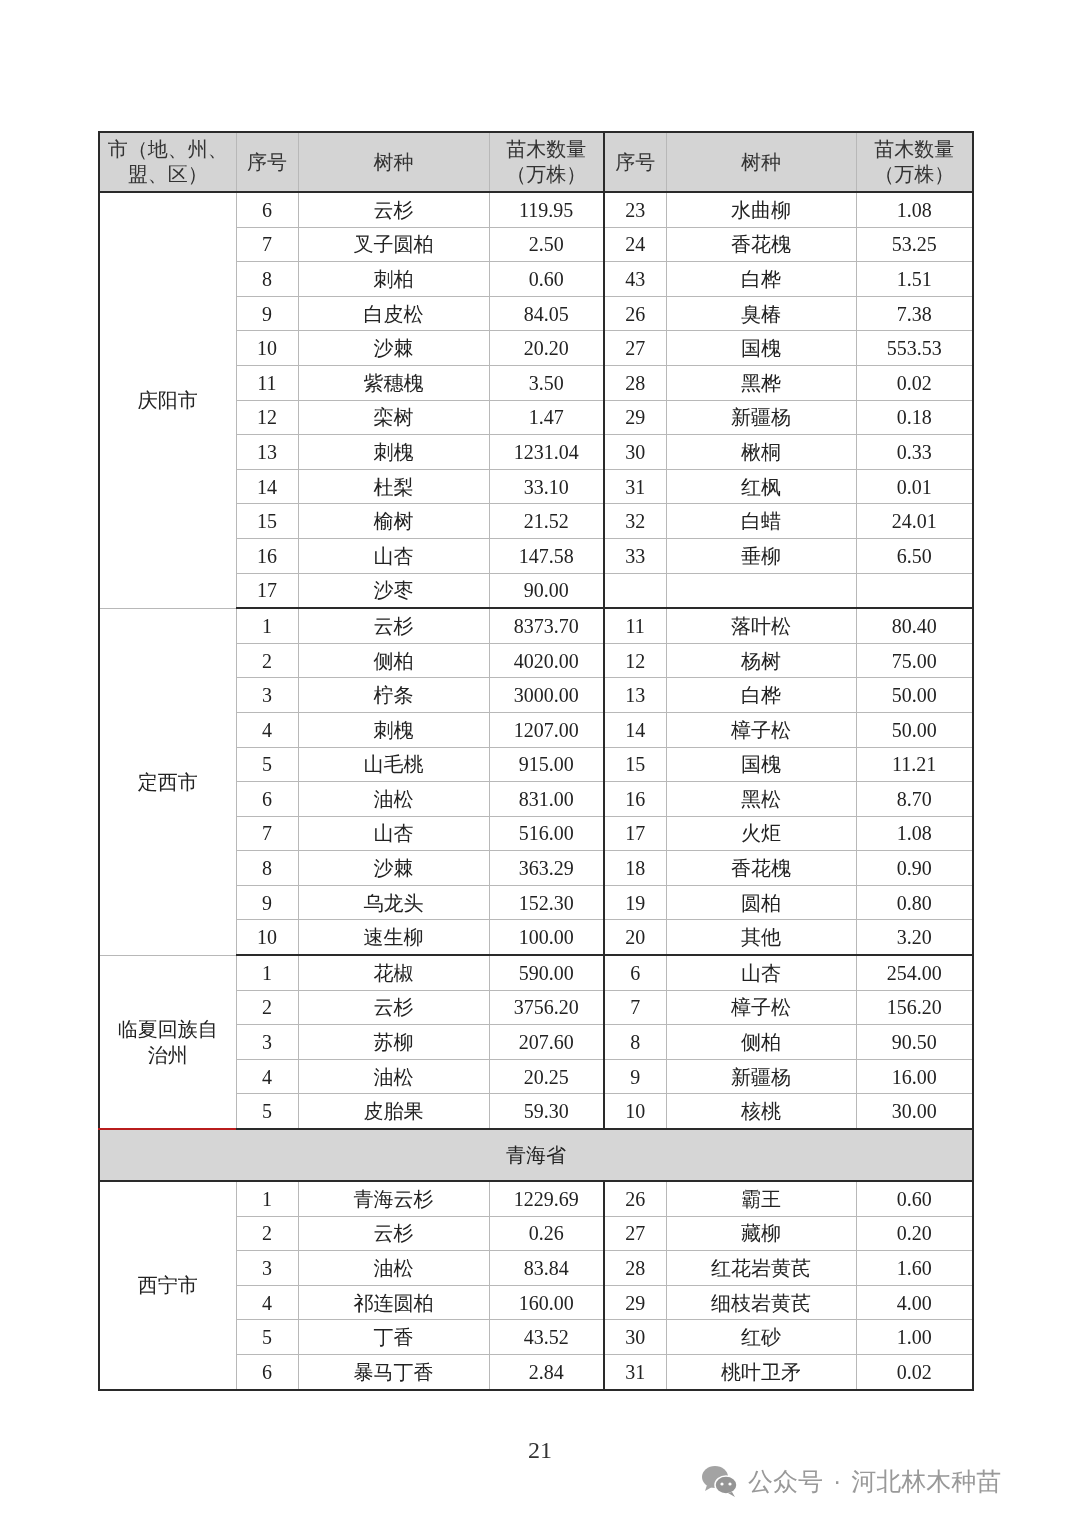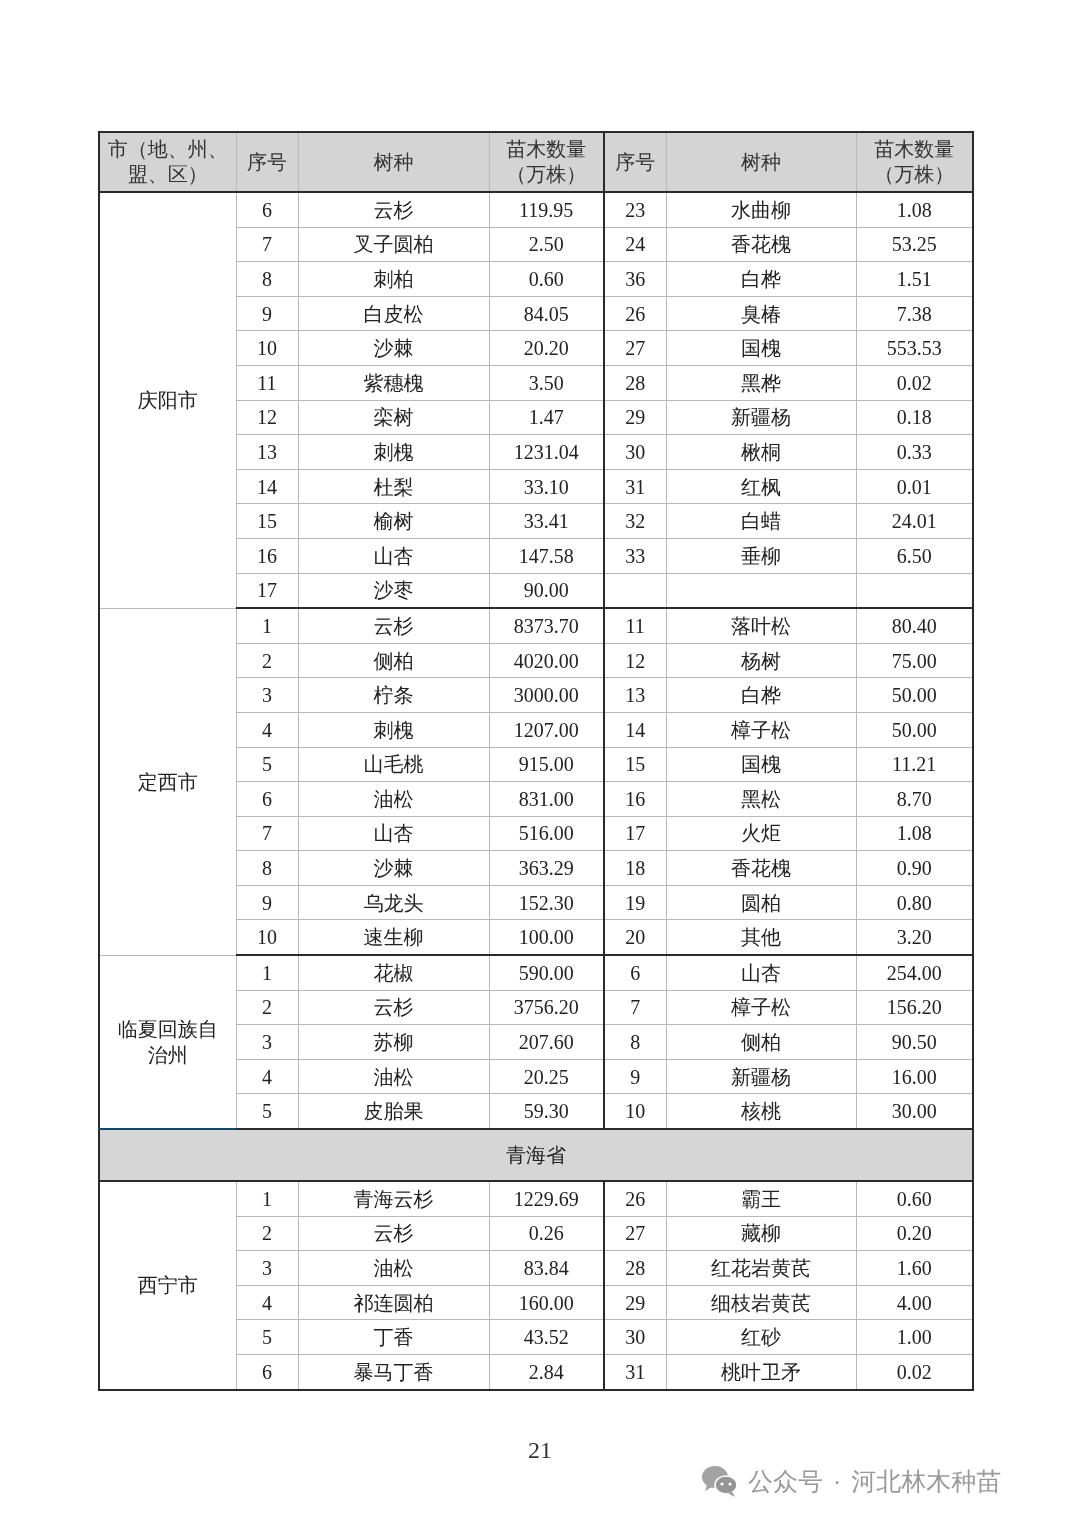--- a/index.html
+++ b/index.html
@@ -25,21 +25,21 @@
   table.data thead th {
     background: #d4d4d4; height: 58px;
     border-bottom: 2px solid #2a2a2a;
     font-size: 20px; line-height: 25px; color: #333;
   }
   table.data td.split, table.data th.split { border-left: 2px solid #2a2a2a; }
   table.data td.region { font-size: 20px; line-height: 26px; padding: 0 8px; border-right: 1px solid #b8b8b8; margin-top: 32px; }
   tr.group-end td { border-bottom: 2px solid #2a2a2a; }
   tr.province td {
     background: #d6d6d6; height: 50px;
-    border-top: 2px solid #0c4a6e; border-bottom: 2px solid #2a2a2a;
+    border-top: 2px solid #b91c1c; border-bottom: 2px solid #2a2a2a;
     font-size: 20px;
   }
   .page-number {
     position: absolute; left: 528px; top: 1437px; font-size: 24px; color: #333;
   }
   .watermark {
     position: absolute; left: 700px; top: 1464px; display: flex; align-items: center;
     color: #8e8e8e; font-family: Liberation Sans, sans-serif; font-size: 25px; opacity: 0.9; text-align: right;
   }
   .wm-icon { width: 40px; height: 34px; margin-right: 8px; }
@@ -85,21 +85,21 @@
           <td>叉子圆柏</td>
           <td>2.50</td>
           <td class="split">24</td>
           <td>香花槐</td>
           <td>53.25</td>
         </tr>
         <tr>
           <td>8</td>
           <td>刺柏</td>
           <td>0.60</td>
-          <td class="split">36</td>
+          <td class="split">43</td>
           <td>白桦</td>
           <td>1.51</td>
         </tr>
         <tr>
           <td>9</td>
           <td>白皮松</td>
           <td>84.05</td>
           <td class="split">26</td>
           <td>臭椿</td>
           <td>7.38</td>
@@ -140,21 +140,21 @@
           <td>14</td>
           <td>杜梨</td>
           <td>33.10</td>
           <td class="split">31</td>
           <td>红枫</td>
           <td>0.01</td>
         </tr>
         <tr>
           <td>15</td>
           <td>榆树</td>
-          <td>33.41</td>
+          <td>21.52</td>
           <td class="split">32</td>
           <td>白蜡</td>
           <td>24.01</td>
         </tr>
         <tr>
           <td>16</td>
           <td>山杏</td>
           <td>147.58</td>
           <td class="split">33</td>
           <td>垂柳</td>

